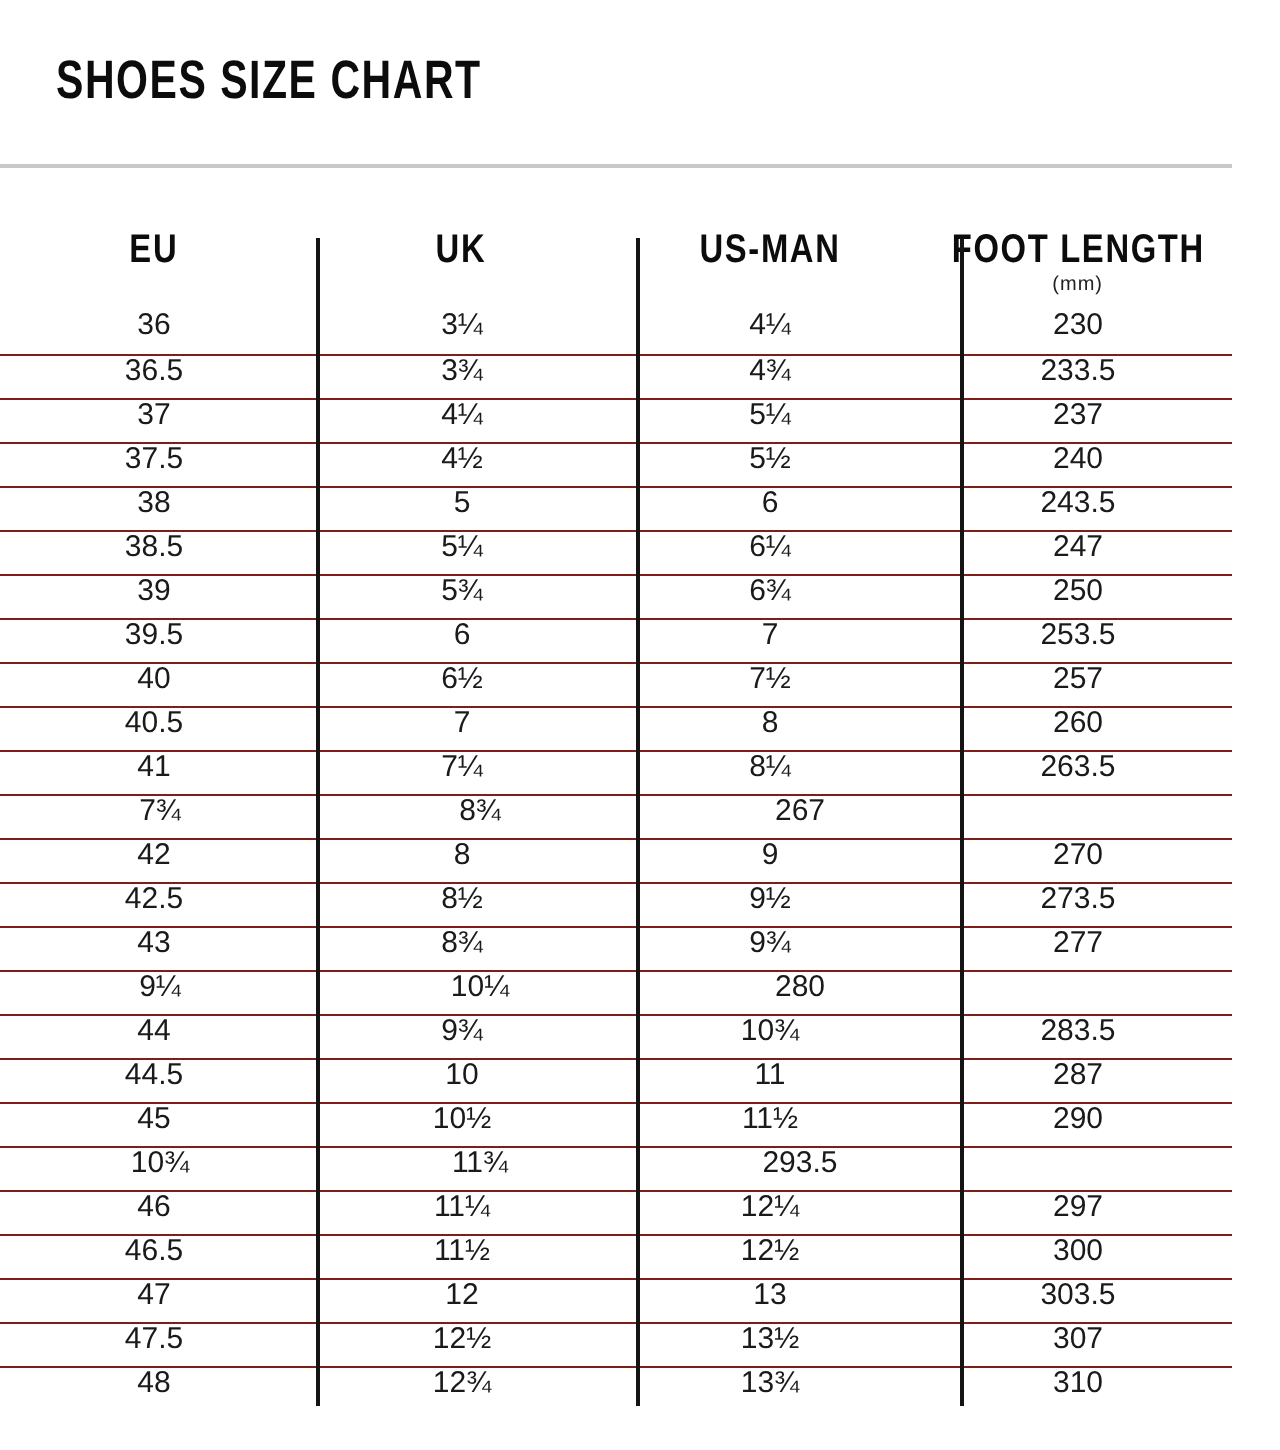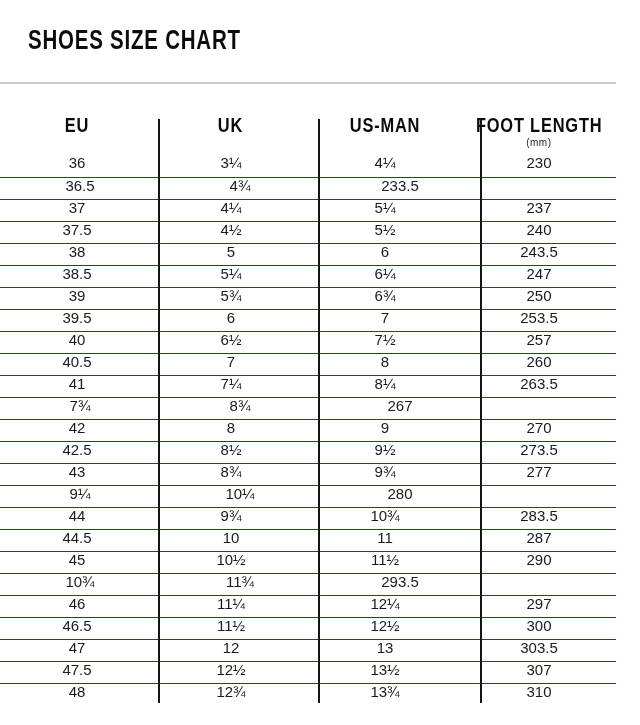--- a/index.html
+++ b/index.html
@@ -115,20 +115,21 @@
   <div class="tbody">
 
   <div class="trow" style="">
       <div class="cell">36</div>
       <div class="cell">3¼</div>
       <div class="cell">4¼</div>
       <div class="cell">230</div>
     </div>
       <div class="trow" style="">
       <div class="cell">36.5</div>
+      <div class="cell">3¾</div>
       <div class="cell">4¾</div>
       <div class="cell">233.5</div>
     </div>
       <div class="trow" style="">
       <div class="cell">37</div>
       <div class="cell">4¼</div>
       <div class="cell">5¼</div>
       <div class="cell">237</div>
     </div>
       <div class="trow" style="">

